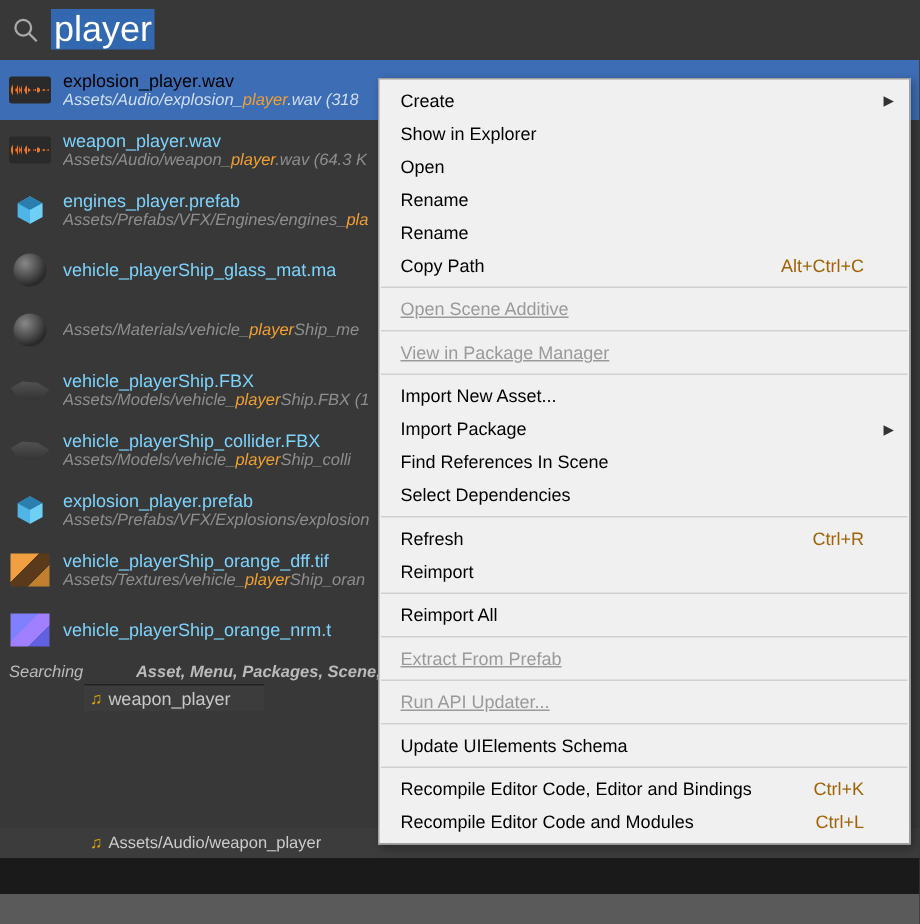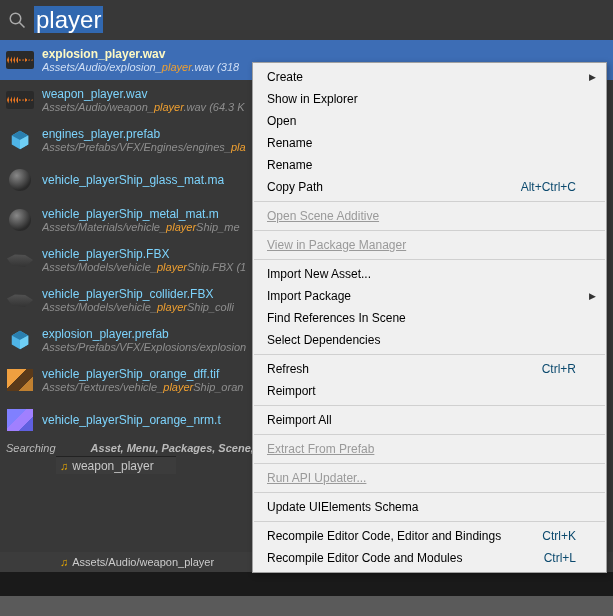--- a/index.html
+++ b/index.html
@@ -8,36 +8,36 @@
   .search-icon { width: 18px; height: 18px; margin-right: 8px; stroke: #aaa; fill: none; stroke-width: 2; }
   .search-input { background: transparent; border: none; color: #fff; font-size: 24px; font-weight: 300; outline: none; width: 200px; }
   .search-input::selection { background: #3d6db5; }
   .sel { background: #3168b0; color: #fff; padding: 0 2px; }
   .results { position: relative; }
   .row { display: flex; align-items: center; height: 40px; padding: 4px 6px; gap: 8px; }
   .row.selected { background: #3d6db5; }
   .thumb { width: 28px; height: 28px; display: flex; align-items: center; justify-content: center; flex-shrink: 0; }
   .row-text { display: flex; flex-direction: column; overflow: hidden; }
   .row-title { font-size: 12px; color: #7dd3fc; white-space: nowrap; }
-  .row.selected .row-title { color: #fef9c3; font-weight: bold; }
+  .row.selected .row-title { color: #000000; }
   .row-path { font-size: 11px; color: #8e8e8e; font-style: italic; white-space: nowrap; }
   .row.selected .row-path { color: #d0dff5; }
   .hl { color: #f0a030; font-style: italic; }
   .searching { font-size: 11px; font-style: italic; color: #bbb; padding: 2px 6px; }
   .searching b { font-weight: bold; margin-left: 32px; }
   .tab { display: flex; align-items: center; height: 18px; background: #3c3c3c; border-top: 1px solid #222; margin-left: 56px; width: 120px; padding-left: 4px; gap: 4px; }
   .audio-icon { color: #e8a800; font-size: 11px; }
   .bottom-bar { position: absolute; bottom: 44px; left: 0; right: 0; height: 20px; background: #3c3c3c; display: flex; align-items: center; padding-left: 60px; gap: 4px; font-size: 11px; color: #ccc; }
   .dark-strip { position: absolute; bottom: 20px; left: 0; right: 0; height: 24px; background: #1a1a1a; }
   .ground { position: absolute; bottom: 0; left: 0; right: 0; height: 20px; background: #5a5a5a; }
-  .ctx-menu { position: absolute; left: 252px; top: 62px; width: 355px; background: #f0f0f0; border: 1px solid #a0a0a0; box-shadow: 2px 2px 6px rgba(0,0,0,0.3); color: #000; font-size: 12px; padding: 3px 0; }
+  .ctx-menu { position: absolute; left: 252px; top: 52px; width: 355px; background: #f0f0f0; border: 1px solid #a0a0a0; box-shadow: 2px 2px 6px rgba(0,0,0,0.3); color: #000; font-size: 12px; padding: 3px 0; }
   .ctx-item { display: flex; justify-content: space-between; align-items: center; height: 22px; padding: 0 30px 0 14px; cursor: default; position: relative; }
   .ctx-item.disabled { color: #9a9a9a; text-decoration: underline; }
   .ctx-sep { height: 1px; background: #d0d0d0; margin: 3px 1px; }
-  .ctx-shortcut { color: #0c4a6e; font-size: 12px; text-align: right; }
+  .ctx-shortcut { color: #a16207; font-size: 12px; text-align: right; }
   .ctx-arrow { position: absolute; right: 10px; font-size: 9px; color: #333; }
   
   .wave { background: linear-gradient(#2a2a2a,#2a2a2a); position: relative; width: 28px; height: 18px; border-radius: 2px; overflow: hidden; }
   .wave::before { content: ""; position: absolute; inset: 3px 1px; background: repeating-linear-gradient(90deg,#f07820 0 2px,transparent 2px 3px); clip-path: polygon(0 50%,5% 20%,10% 70%,20% 15%,30% 80%,40% 25%,55% 60%,70% 35%,85% 55%,100% 45%,100% 55%,85% 45%,70% 65%,55% 40%,40% 75%,30% 20%,20% 85%,10% 30%,5% 80%,0 50%); }
   .sphere { width: 22px; height: 22px; border-radius: 50%; background: radial-gradient(circle at 35% 30%, #888, #2a2a2a 70%); }
   .mesh { width: 26px; height: 14px; background: linear-gradient(#555,#333); clip-path: polygon(0 40%,30% 10%,70% 15%,100% 50%,70% 100%,20% 90%); }
   .tex { width: 26px; height: 22px; background: linear-gradient(135deg,#f0a040 0 40%,#5a3a1a 40% 70%,#c08030 70%); }
   .nrm { width: 26px; height: 22px; background: linear-gradient(135deg,#8080ff 0 40%,#a080ff 40% 70%,#6060e0 70%); }
 </style>
 </head>
@@ -89,21 +89,20 @@
       </div>
       <div class="row-text">
         <div class="row-title">vehicle_playerShip_glass_mat.ma</div>
       </div>
     </div>
     <div class="row">
       <div class="thumb">
         <div class="sphere"></div>
       </div>
       <div class="row-text">
-        <div class="row-title">vehicle_playerShip_metal_mat.m</div>
         <div class="row-path">Assets/Materials/vehicle_<span class="hl">player</span>Ship_me</div>
       </div>
     </div>
     <div class="row">
       <div class="thumb">
         <div class="mesh"></div>
       </div>
       <div class="row-text">
         <div class="row-title">vehicle_playerShip.FBX</div>
         <div class="row-path">Assets/Models/vehicle_<span class="hl">player</span>Ship.FBX (1</div>

